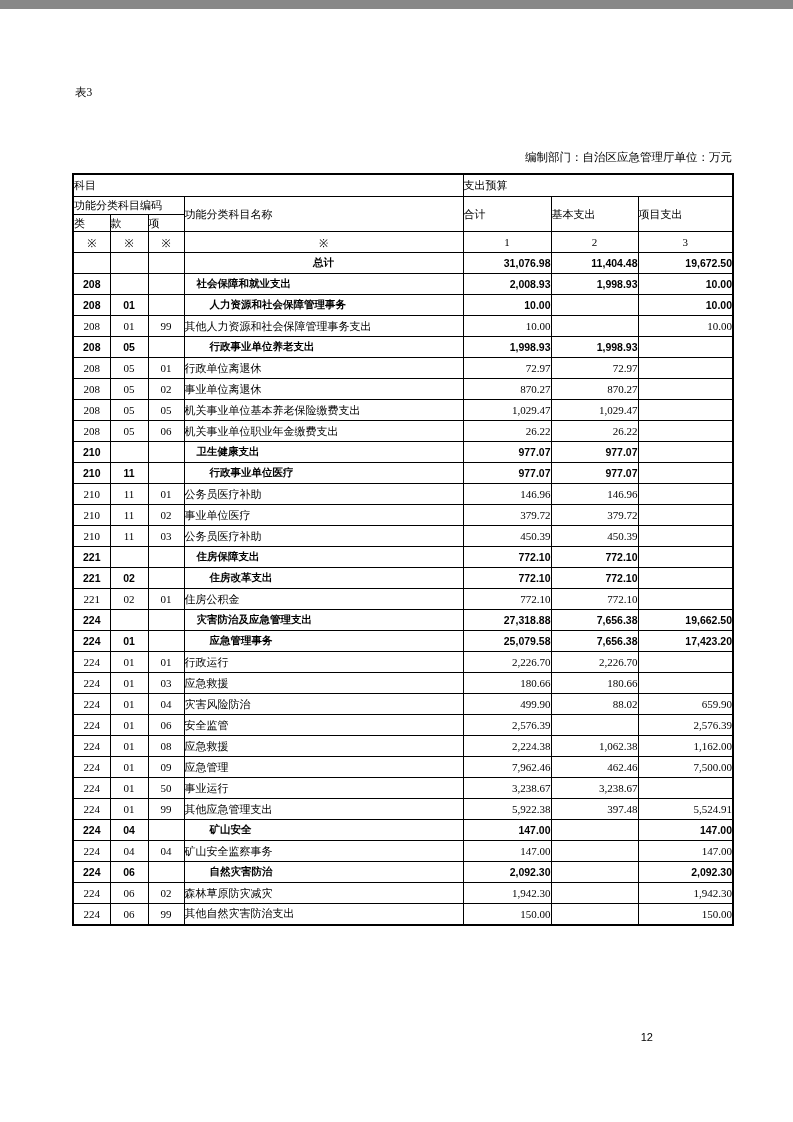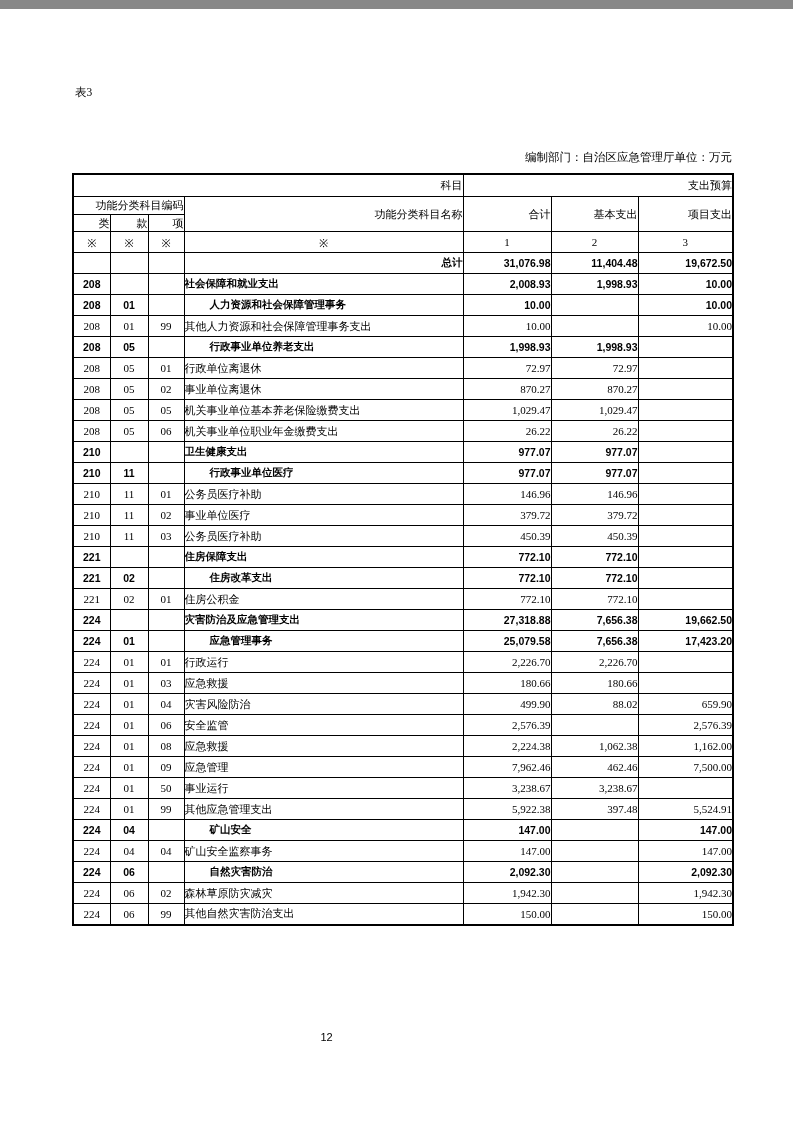--- a/index.html
+++ b/index.html
@@ -39,44 +39,44 @@
   table.budget th, table.budget td{
     border:1px solid #000;
     padding:0;
     vertical-align:middle;
     overflow:hidden;
     white-space:nowrap;
   }
   table.budget{border:2px solid #000;}
   table.budget th{
     font-weight:normal;
-    text-align:right;
+    text-align:left;
     font-size:11px;
   }
   tr.hr1 th{height:21px;}
   tr.hr2 th{height:17px;}
   tr.hr3 th{height:16px;}
   tr.hr4 td{height:20px;text-align:center;}
   tbody tr{height:21px;}
   td.code{text-align:center;}
   td.name{text-align:left;}
   td.num{text-align:right;padding-right:3px;}
   tr.lv-total td, tr.lv-1 td, tr.lv-2 td{
     font-weight:bold;
     font-family:"Liberation Sans","DejaVu Sans",sans-serif;
     font-size:10.5px;
   }
   tr.lv-3 td{font-weight:normal;}
-  tr.lv-total td.name{text-align:right;}
-  tr.lv-1 td.name{padding-left:0;}
+  tr.lv-total td.name{text-align:center;}
+  tr.lv-1 td.name{padding-left:12px;}
   tr.lv-2 td.name{padding-left:25px;}
   tr.lv-3 td.name{}
   .page-number{
     position:absolute;left:0;top:1022px;width:653px;
-    text-align:center;font-size:11px;
+    text-align:right;font-size:11px;
     font-family:"Liberation Sans","DejaVu Sans",sans-serif;
   }
 </style>
 </head>
 <body>
 
 <div class="page">
 
   <div class="table-label">表3</div>
 

